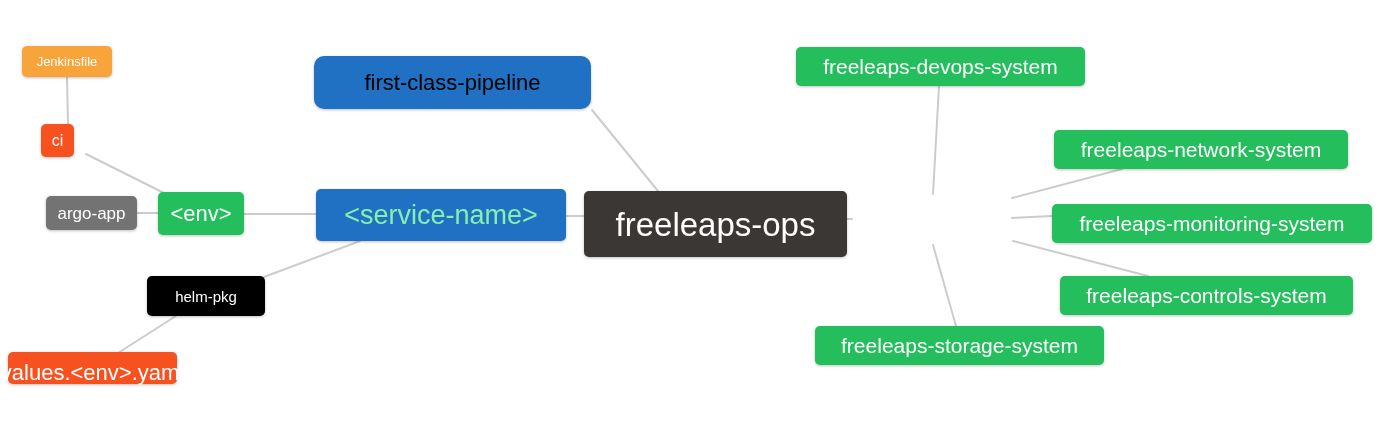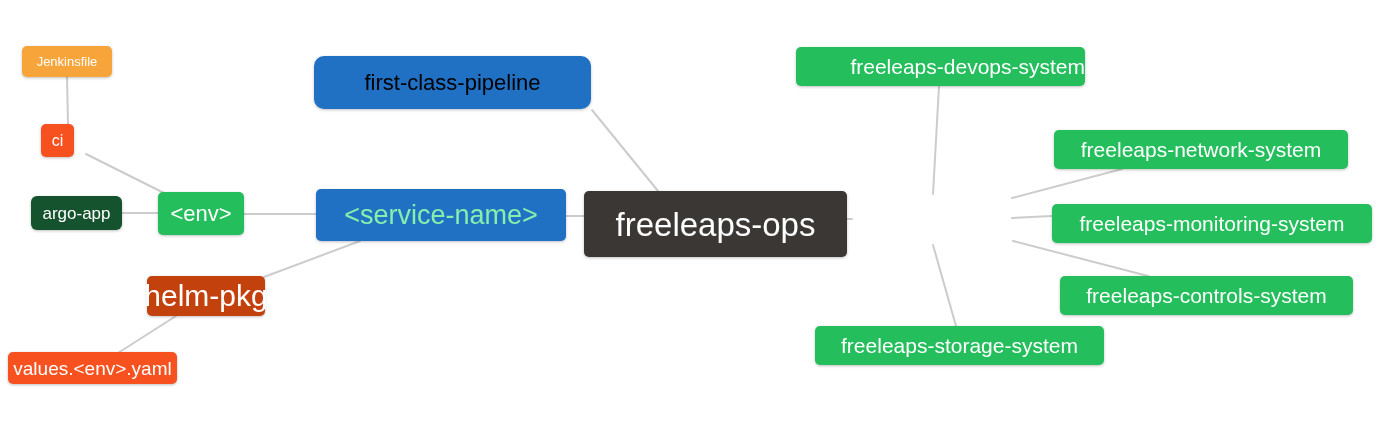--- a/index.html
+++ b/index.html
@@ -63,42 +63,42 @@
       <line x1="1013" y1="222" x2="1148" y2="257" stroke="#CCCCCC" stroke-width="2" stroke-linecap="round"></line>
       <line x1="933" y1="226" x2="956" y2="307" stroke="#CCCCCC" stroke-width="2" stroke-linecap="round"></line>
     </svg>
 
 <div class="node" style="left: 22px; top: 27px; width: 90px; height: 31px; font-size: 13px; background: rgb(247, 165, 59); color: rgb(255, 255, 255);">
       <span>Jenkinsfile</span>
     </div>
     <div class="node" style="left: 41px; top: 105px; width: 33px; height: 33px; font-size: 16px; background: rgb(247, 81, 32); color: rgb(255, 255, 255);">
       <span>ci</span>
     </div>
-    <div class="node" style="left: 31px; top: 177px; width: 91px; height: 34px; font-size: 17px; background: #14532d; color: rgb(255, 255, 255); border-radius: 6px;">
+    <div class="node" style="left: 46px; top: 177px; width: 91px; height: 34px; font-size: 17px; background: #737373; color: rgb(255, 255, 255);">
       <span>argo-app</span>
     </div>
     <div class="node" style="left: 158px; top: 173px; width: 86px; height: 43px; font-size: 22px; background: rgb(36, 190, 92); color: rgb(255, 255, 255); align-items: center;">
       <span>&lt;env&gt;</span>
     </div>
-    <div class="node" style="left: 147px; top: 257px; width: 118px; height: 40px; font-size: 30px; background: #c2410c; color: rgb(255, 255, 255);">
+    <div class="node" style="left: 147px; top: 257px; width: 118px; height: 40px; font-size: 15px; background: #000000; color: rgb(255, 255, 255);">
       <span>helm-pkg</span>
     </div>
-    <div class="node" style="left: 8px; top: 333px; width: 169px; height: 32px; font-size: 19px; background: rgb(247, 81, 32); color: rgb(255, 255, 255);">
+    <div class="node" style="left: 8px; top: 333px; width: 169px; height: 32px; font-size: 22px; background: rgb(247, 81, 32); color: rgb(255, 255, 255); align-items: flex-end;">
       <span>values.&lt;env&gt;.yaml</span>
     </div>
     <div class="node" style="left: 314px; top: 37px; width: 277px; height: 53px; font-size: 22px; background: rgb(32, 113, 196); color: #000000; border-radius: 10px;">
       <span>first-class-pipeline</span>
     </div>
     <div class="node" style="left: 316px; top: 170px; width: 250px; height: 52px; font-size: 27px; background: rgb(32, 113, 196); color: #86efac;">
       <span>&lt;service-name&gt;</span>
     </div>
     <div class="node" style="left: 584px; top: 172px; width: 263px; height: 66px; font-size: 33px; background: rgb(59, 55, 53); color: rgb(255, 255, 255);">
       <span>freeleaps-ops</span>
     </div>
-    <div class="node" style="left: 796px; top: 28px; width: 289px; height: 39px; font-size: 21px; background: rgb(36, 190, 92); color: rgb(255, 255, 255); justify-content: flex-end;">
+    <div class="node" style="left: 796px; top: 28px; width: 289px; height: 39px; font-size: 21px; background: rgb(36, 190, 92); color: rgb(255, 255, 255);">
       <span>freeleaps-devops-system</span>
     </div>
     <div class="node" style="left: 1054px; top: 111px; width: 294px; height: 39px; font-size: 21px; background: rgb(36, 190, 92); color: rgb(255, 255, 255);">
       <span>freeleaps-network-system</span>
     </div>
     <div class="node" style="left: 1052px; top: 185px; width: 320px; height: 39px; font-size: 21px; background: rgb(36, 190, 92); color: rgb(255, 255, 255);">
       <span>freeleaps-monitoring-system</span>
     </div>
     <div class="node" style="left: 815px; top: 307px; width: 289px; height: 39px; font-size: 21px; background: rgb(36, 190, 92); color: rgb(255, 255, 255);">
       <span>freeleaps-storage-system</span>

